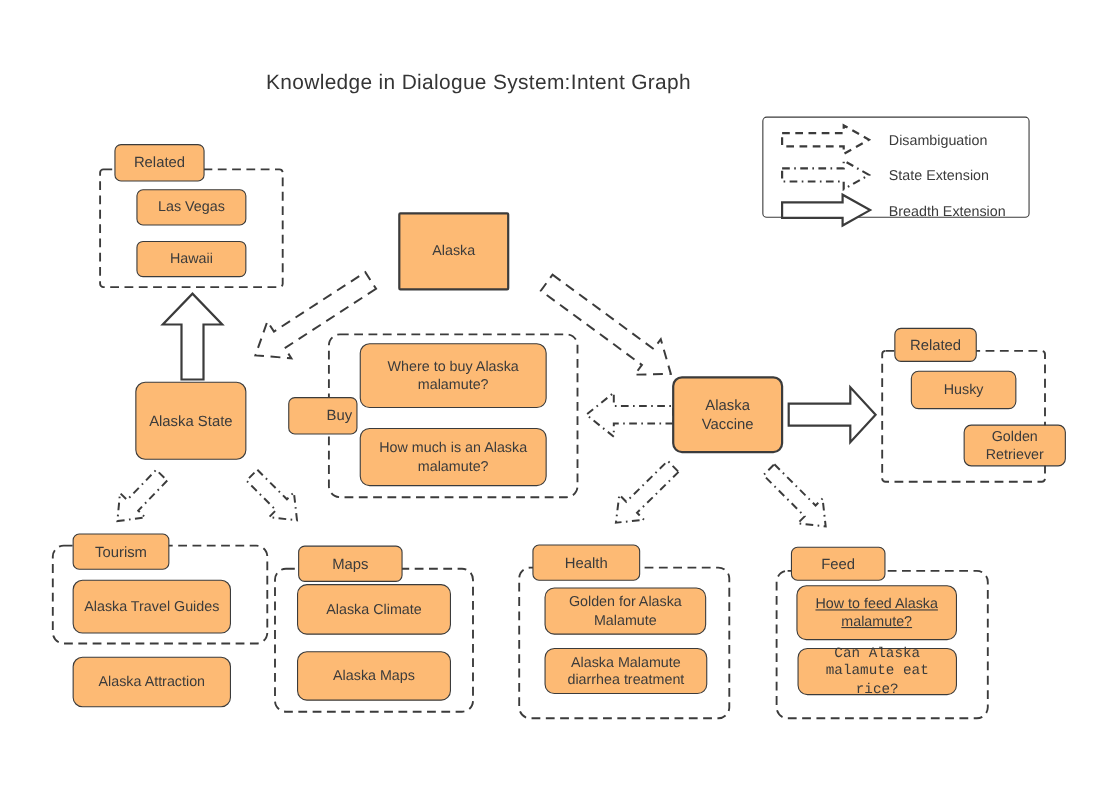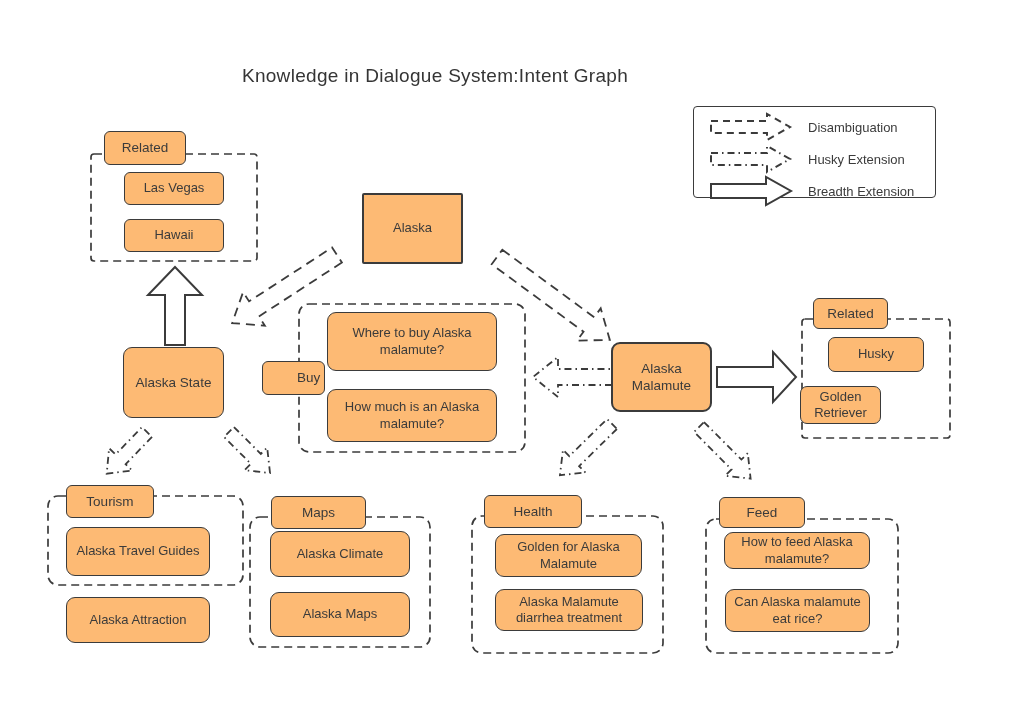--- a/index.html
+++ b/index.html
@@ -66,21 +66,21 @@
     <div class="legend-row">
       <svg width="88" height="32" viewBox="0 0 88 32">
         <path d="M3,10 L59,10 L59,3 L82,16 L59,29 L59,22 L3,22 Z" fill="#fff" stroke="#3b3b3b" stroke-width="2" stroke-dasharray="7 5"></path>
       </svg>
       <span>Disambiguation</span>
     </div>
     <div class="legend-row">
       <svg width="88" height="32" viewBox="0 0 88 32">
         <path d="M3,10 L59,10 L59,3 L82,16 L59,29 L59,22 L3,22 Z" fill="#fff" stroke="#3b3b3b" stroke-width="2" stroke-dasharray="7 4 1.5 4"></path>
       </svg>
-      <span>Husky Extension</span>
+      <span>State Extension</span>
     </div>
     <div class="legend-row">
       <svg width="88" height="32" viewBox="0 0 88 32">
         <path d="M3,9 L58,9 L58,2 L83,16 L58,30 L58,23 L3,23 Z" fill="#fff" stroke="#3b3b3b" stroke-width="2"></path>
       </svg>
       <span>Breadth Extension</span>
     </div>
   </div>
 
   <div class="box glabel" style="left:104px;top:131px;width:82px;height:34px;">Related</div>
@@ -88,35 +88,35 @@
   <div class="box" style="left:124px;top:219px;width:100px;height:33px;border-radius:6px;">Hawaii</div>
 
   <div class="box sq" style="left:362px;top:193px;width:101px;height:71px;border-width:2px;">Alaska</div>
 
   <div class="box" style="left:123px;top:347px;width:101px;height:71px;font-size:13.5px;">Alaska State</div>
 
   <div class="box glabel" style="left:262px;top:361px;width:63px;height:34px;padding-left:36px;">Buy</div>
   <div class="box" style="left:327px;top:312px;width:170px;height:59px;">Where to buy Alaska malamute?</div>
   <div class="box" style="left:327px;top:389px;width:170px;height:53px;">How much is an Alaska malamute?</div>
 
-  <div class="box" style="left:611px;top:342px;width:101px;height:70px;font-size:13.5px;border-width:2px;">Alaska Malamute</div>
+  <div class="box" style="left:611px;top:342px;width:101px;height:70px;font-size:13.5px;border-width:2px;">Alaska Vaccine</div>
 
   <div class="box glabel" style="left:813px;top:298px;width:75px;height:31px;">Related</div>
   <div class="box" style="left:828px;top:337px;width:96px;height:35px;border-radius:7px;">Husky</div>
-  <div class="box" style="left:800px;top:386px;width:81px;height:38px;border-radius:7px;padding:11px 2px;">Golden Retriever</div>
+  <div class="box" style="left:876px;top:386px;width:93px;height:38px;border-radius:7px;padding:11px 2px;">Golden Retriever</div>
 
   <div class="box glabel" style="left:66px;top:485px;width:88px;height:33px;">Tourism</div>
   <div class="box" style="left:66px;top:527px;width:144px;height:49px;">Alaska Travel Guides</div>
   <div class="box" style="left:66px;top:597px;width:144px;height:46px;">Alaska Attraction</div>
 
   <div class="box glabel" style="left:271px;top:496px;width:95px;height:33px;">Maps</div>
   <div class="box" style="left:270px;top:531px;width:140px;height:46px;">Alaska Climate</div>
   <div class="box" style="left:270px;top:592px;width:140px;height:45px;">Alaska Maps</div>
 
   <div class="box glabel" style="left:484px;top:495px;width:98px;height:33px;">Health</div>
   <div class="box" style="left:495px;top:534px;width:147px;height:43px;">Golden for Alaska Malamute</div>
   <div class="box" style="left:495px;top:589px;width:148px;height:42px;">Alaska Malamute diarrhea treatment</div>
 
   <div class="box glabel" style="left:719px;top:497px;width:86px;height:31px;">Feed</div>
-  <div class="box" style="left:724px;top:532px;width:146px;height:37px;">How to feed Alaska malamute?</div>
-  <div class="box" style="left:725px;top:589px;width:145px;height:43px;">Can Alaska malamute eat rice?</div>
+  <div class="box" style="left:724px;top:532px;width:146px;height:50px;text-decoration:underline;">How to feed Alaska malamute?</div>
+  <div class="box" style="left:725px;top:589px;width:145px;height:43px;font-family:Liberation Mono, monospace;">Can Alaska malamute eat rice?</div>
 
 </div>
 
 </body></html>

